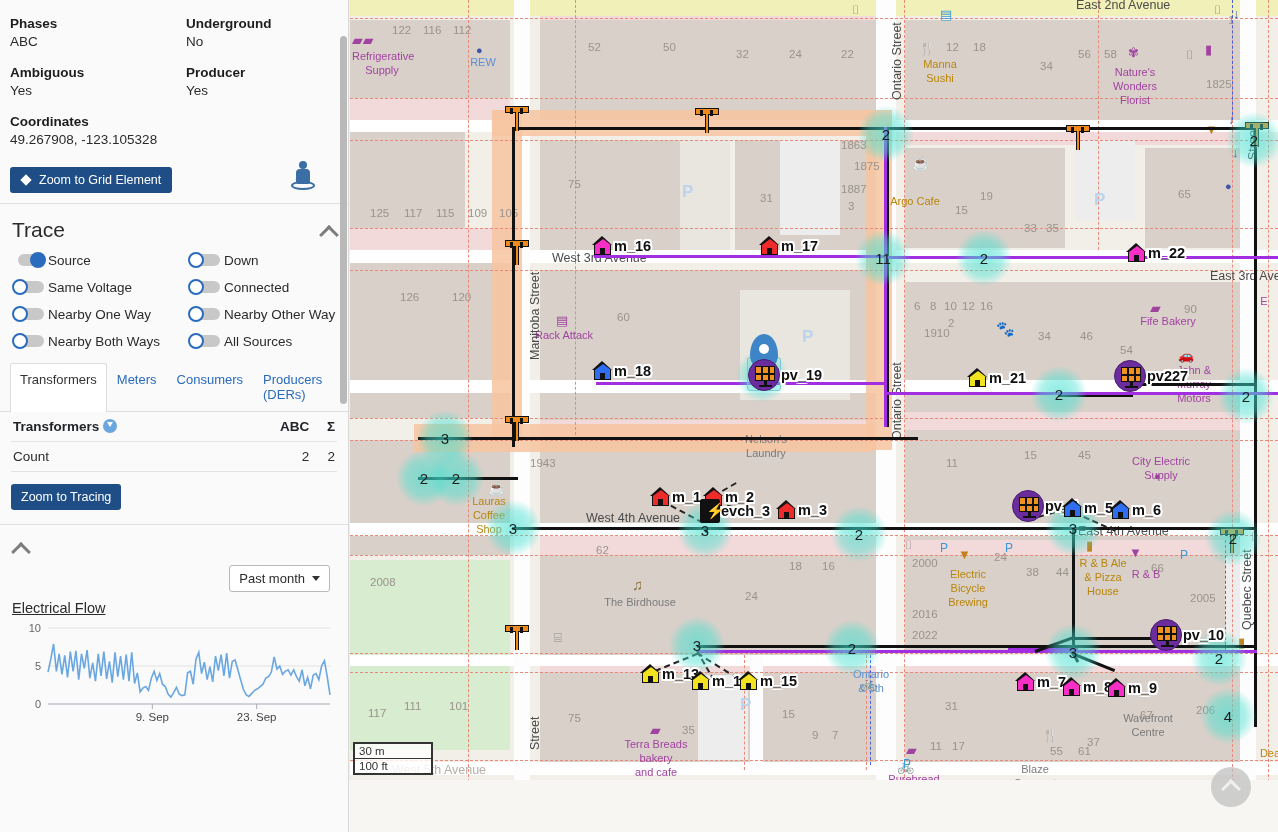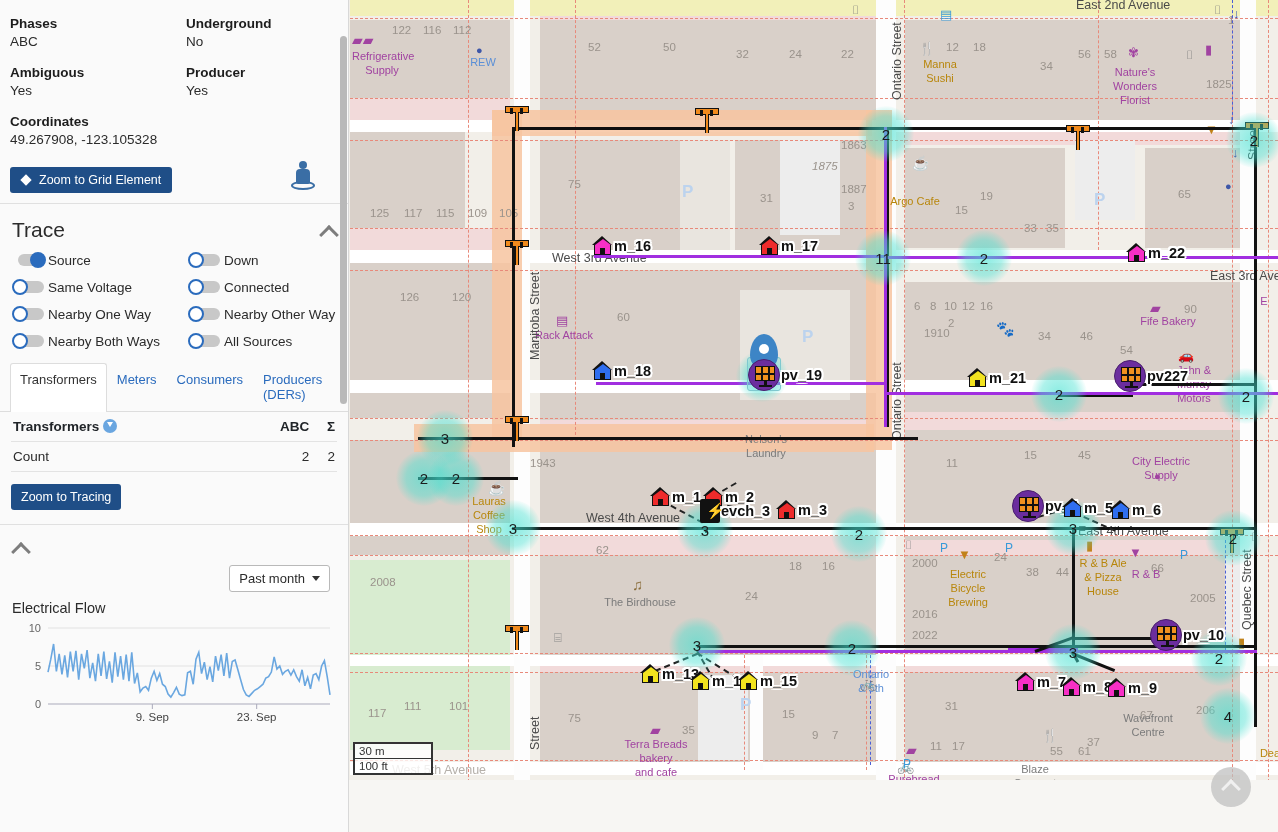--- a/index.html
+++ b/index.html
@@ -121,21 +121,21 @@
     font-family:"Liberation Sans", sans-serif;
   }
 
   .dd{
     display:inline-flex; align-items:center; gap:7px;
     border:1px solid #b9b9b9; border-radius:3px; background:#fff;
     padding:5px 9px; font-size:13px; cursor:pointer; color:#2b2b2b;
   }
   .caret{ width:0;height:0;border-left:4.5px solid transparent;border-right:4.5px solid transparent;border-top:5.5px solid #333; }
   .dd-wrap{ display:flex; justify-content:flex-end; padding:0 18px 4px 0; }
-  .chart-title{ font-size:14.5px; color:#2b2b2b; padding:4px 3px 2px 12px; }
+  .chart-title{ font-size:14.5px; color:#2b2b2b; padding:4px 3px 2px 12px;text-decoration:underline; }
   .chart-box{ padding:2px 8px 0 8px; }
 
   
   .p-scroll{
     position:absolute; right:1px; top:36px; width:7px; height:368px;
     background:#b9b9b9; border-radius:4px; z-index:60;
   }
 
   
   #map{
@@ -379,21 +379,21 @@
   <div class="lblk" style="left:370px;top:207px;">125</div>
   <div class="lblk" style="left:404px;top:207px;">117</div>
   <div class="lblk" style="left:436px;top:207px;">115</div>
   <div class="lblk" style="left:468px;top:207px;">109</div>
   <div class="lblk" style="left:499px;top:207px;">105</div>
   <div class="lblk" style="left:400px;top:291px;">126</div>
   <div class="lblk" style="left:452px;top:291px;">120</div>
   <div class="lblk" style="left:568px;top:178px;">75</div>
   <div class="lblk" style="left:760px;top:192px;">31</div>
   <div class="lblk" style="left:841px;top:139px;">1863</div>
-  <div class="lblk" style="left:812px;top:160px;font-style:italic;">1875</div>
+  <div class="lblk" style="left:854px;top:160px;">1875</div>
   <div class="lblk" style="left:841px;top:183px;">1887</div>
   <div class="lblk" style="left:848px;top:200px;">3</div>
   <div class="lblk" style="left:980px;top:190px;">19</div>
   <div class="lblk" style="left:1178px;top:188px;">65</div>
   <div class="lblk" style="left:1024px;top:222px;">33</div>
   <div class="lblk" style="left:1046px;top:222px;">35</div>
   <div class="lblk" style="left:955px;top:204px;">15</div>
   <div class="lblk" style="left:914px;top:300px;">6</div>
   <div class="lblk" style="left:930px;top:300px;">8</div>
   <div class="lblk" style="left:944px;top:300px;">10</div>

